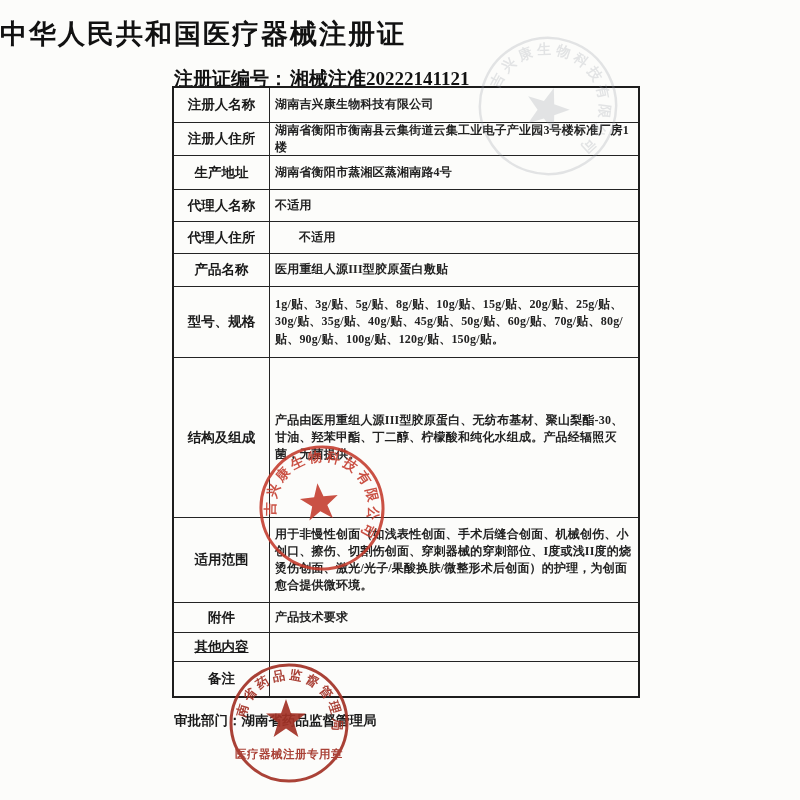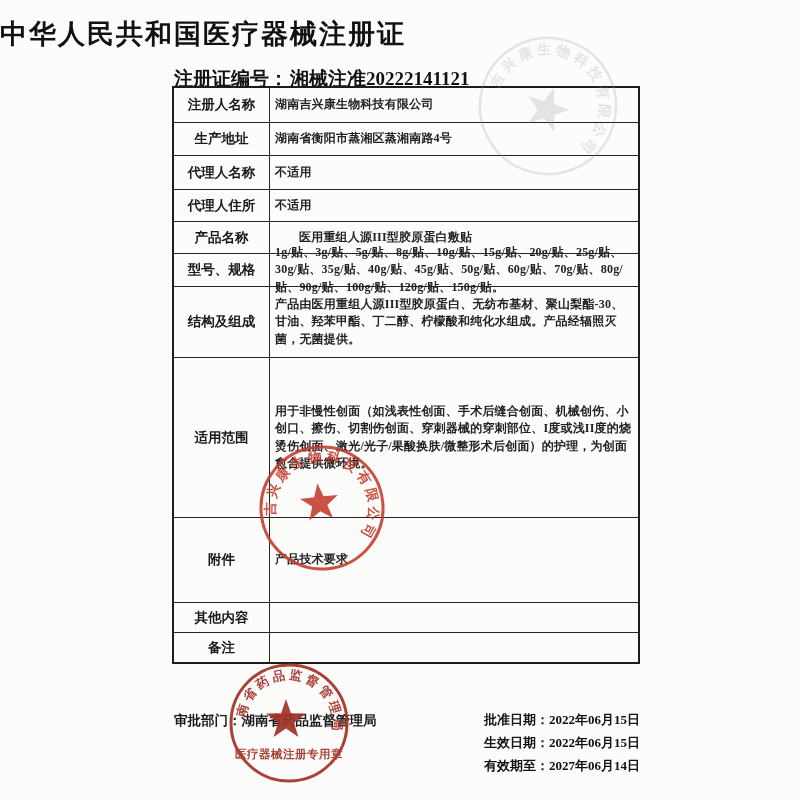--- a/index.html
+++ b/index.html
@@ -47,21 +47,21 @@
   .row:nth-child(1){height:35px;}
   .row:nth-child(2){height:33px;}
   .row:nth-child(3){height:34px;}
   .row:nth-child(4){height:32px;}
   .row:nth-child(5){height:32px;gap:24px;}
   .row:nth-child(6){height:33px;}
   .row:nth-child(7){height:71px;}
   .row:nth-child(8){height:160px;}
   .row:nth-child(9){height:85px;}
   .row:nth-child(10){height:30px;}
-  .row:nth-child(11){height:29px;}
+  .row:nth-child(11){height:29px;text-decoration:underline;}
   .row:nth-child(12){height:34px;}
 
   .approval{
     position:absolute;left:174px;top:712px;
     font-size:13.5px;font-weight:bold;color:#1a1a1a;
   }
   .dates{
     position:absolute;left:484px;top:708px;
     font-size:13px;font-weight:bold;line-height:23px;color:#111;
   }
@@ -76,20 +76,24 @@
   <div class="title">中华人民共和国医疗器械注册证</div>
 
   <div class="regno">
     <span class="lbl">注册证编号：</span><span>湘械注准20222141121</span>
   </div>
 
   <div class="cert-table">
     <div class="row">
       <div class="cell label">注册人名称</div>
       <div class="cell value">湖南吉兴康生物科技有限公司</div>
+    </div>
+    <div class="row">
+      <div class="cell label">注册人住所</div>
+      <div class="cell value">湖南省衡阳市衡南县云集街道云集工业电子产业园3号楼标准厂房1楼</div>
     </div>
     <div class="row">
       <div class="cell label">生产地址</div>
       <div class="cell value">湖南省衡阳市蒸湘区蒸湘南路4号</div>
     </div>
     <div class="row">
       <div class="cell label">代理人名称</div>
       <div class="cell value">不适用</div>
     </div>
     <div class="row">
@@ -123,25 +127,20 @@
     <div class="row">
       <div class="cell label">备注</div>
       <div class="cell value"></div>
     </div>
   </div>
 
   <div class="approval">
     <span>审批部门：</span><span>湖南省药品监督管理局</span>
   </div>
 
-  <div class="dates">
-    <div><span>批准日期：</span><span>2022年06月15日</span></div>
-    <div><span>生效日期：</span><span>2022年06月15日</span></div>
-    <div><span>有效期至：</span><span>2027年06月14日</span></div>
-  </div>
 
   <svg class="stamp-layer" width="800" height="800" viewBox="0 0 800 800" xmlns="http://www.w3.org/2000/svg">
     <defs>
       <path id="sealpath-faint" d="M 496,106 A 52,52 0 1,1 600,106 A 52,52 0 1,1 496,106" fill="none"></path>
       <path id="sealpath-co" d="M 275,508 A 47,47 0 1,1 369,508 A 47,47 0 1,1 275,508" fill="none"></path>
       <path id="sealpath-auth" d="M 245,723 A 44,44 0 1,1 333,723 A 44,44 0 1,1 245,723" fill="none"></path>
     </defs>
 
     <g opacity="0.24" transform="rotate(18 548 106)">
       <circle cx="548" cy="106" r="68" fill="none" stroke-width="2.5" stroke="#9298a2"></circle>

